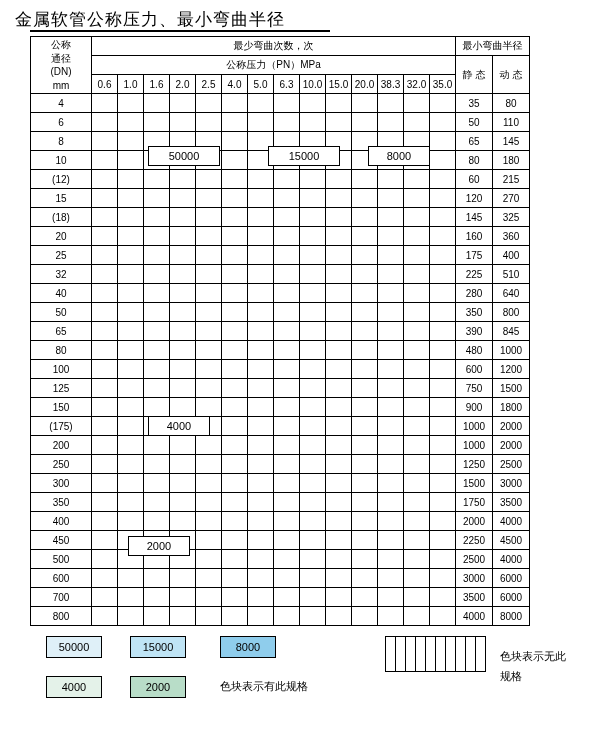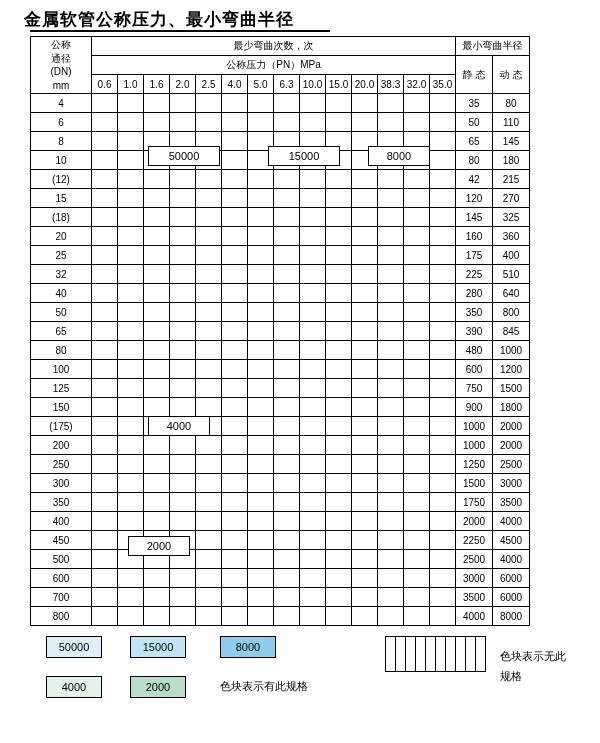--- a/index.html
+++ b/index.html
@@ -6,23 +6,23 @@
   body{
     width:600px;height:743px;
     background:#ffffff;
     font-family:"Liberation Sans","DejaVu Sans",sans-serif;
     color:#000;
     overflow:hidden;
   }
   .page{position:relative;width:600px;height:743px;}
 
   .title{
-    position:absolute;left:24px;top:8px;
+    position:absolute;left:15px;top:8px;
     font-family:"Liberation Serif","DejaVu Serif",serif;
-    font-weight:bold;font-size:17px;letter-spacing:1px;
+    font-weight:normal;font-size:17px;letter-spacing:1px;
   }
   .title-underline{
     position:absolute;left:30px;top:30px;width:300px;height:2px;background:#000;
   }
 
   
   .tbl{
     position:absolute;left:30px;top:36px;
     border-collapse:collapse;
     table-layout:fixed;
@@ -204,21 +204,21 @@
           <td class="p-col cell-blue"></td>
           <td class="p-col cell-blue"></td>
           <td class="p-col cell-blue"></td>
           <td class="p-col cell-blue"></td>
           <td class="p-col cell-blue"></td>
           <td class="p-col cell-blue"></td>
           <td class="p-col cell-blue"></td>
           <td class="p-col cell-blue"></td>
           <td class="p-col cell-blue"></td>
           <td class="p-col cell-blue"></td>
-          <td class="r-col">42</td>
+          <td class="r-col">60</td>
           <td class="r-col">215</td>
         </tr>
         <tr>
           <td class="row-head dn-col">15</td>
           <td class="p-col cell-blue"></td>
           <td class="p-col cell-blue"></td>
           <td class="p-col cell-blue"></td>
           <td class="p-col cell-blue"></td>
           <td class="p-col cell-blue"></td>
           <td class="p-col cell-blue"></td>

